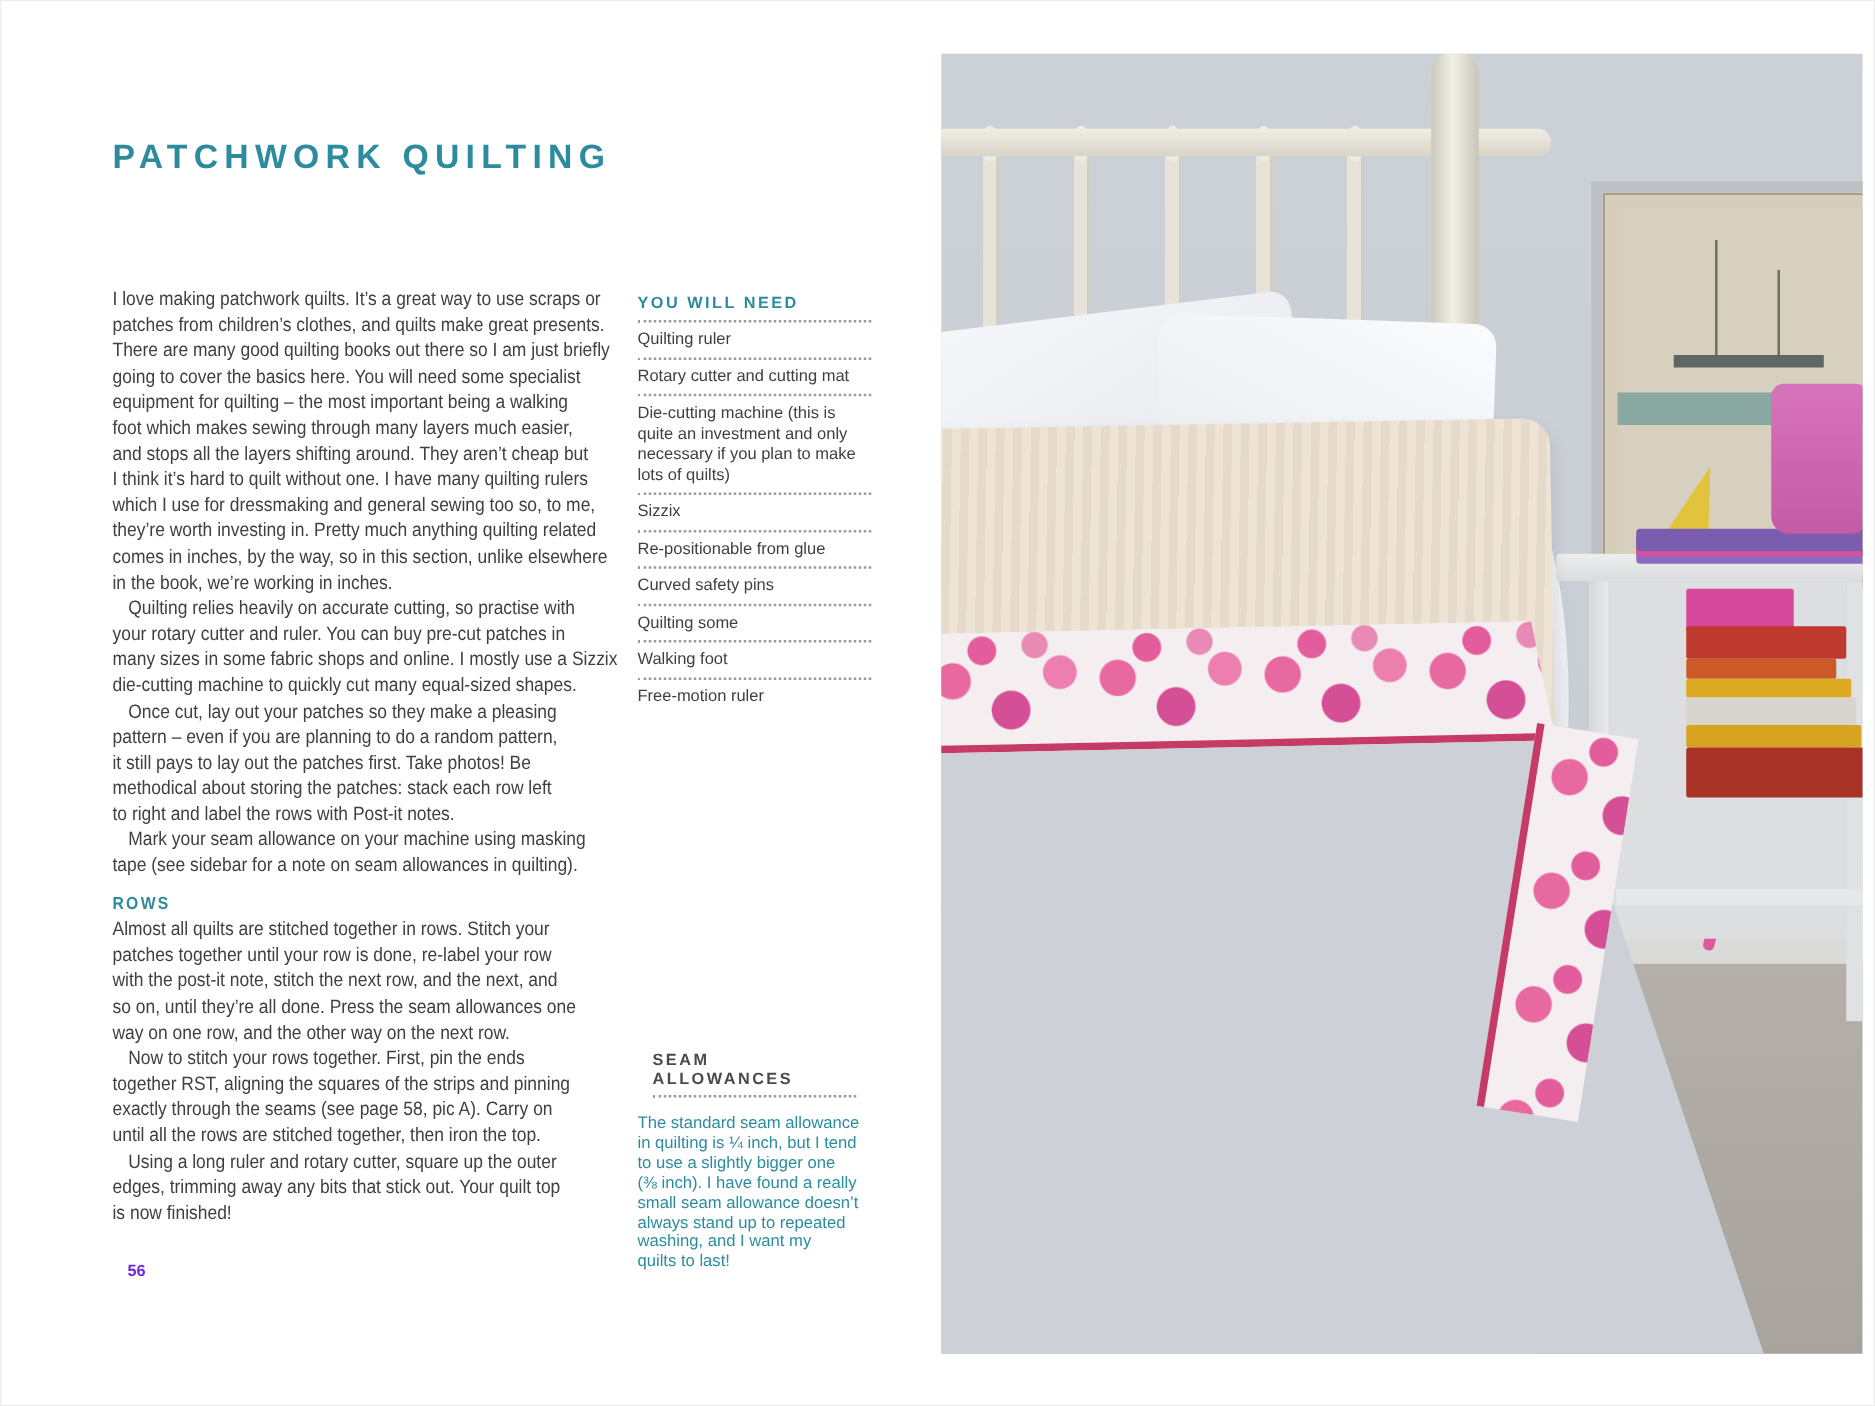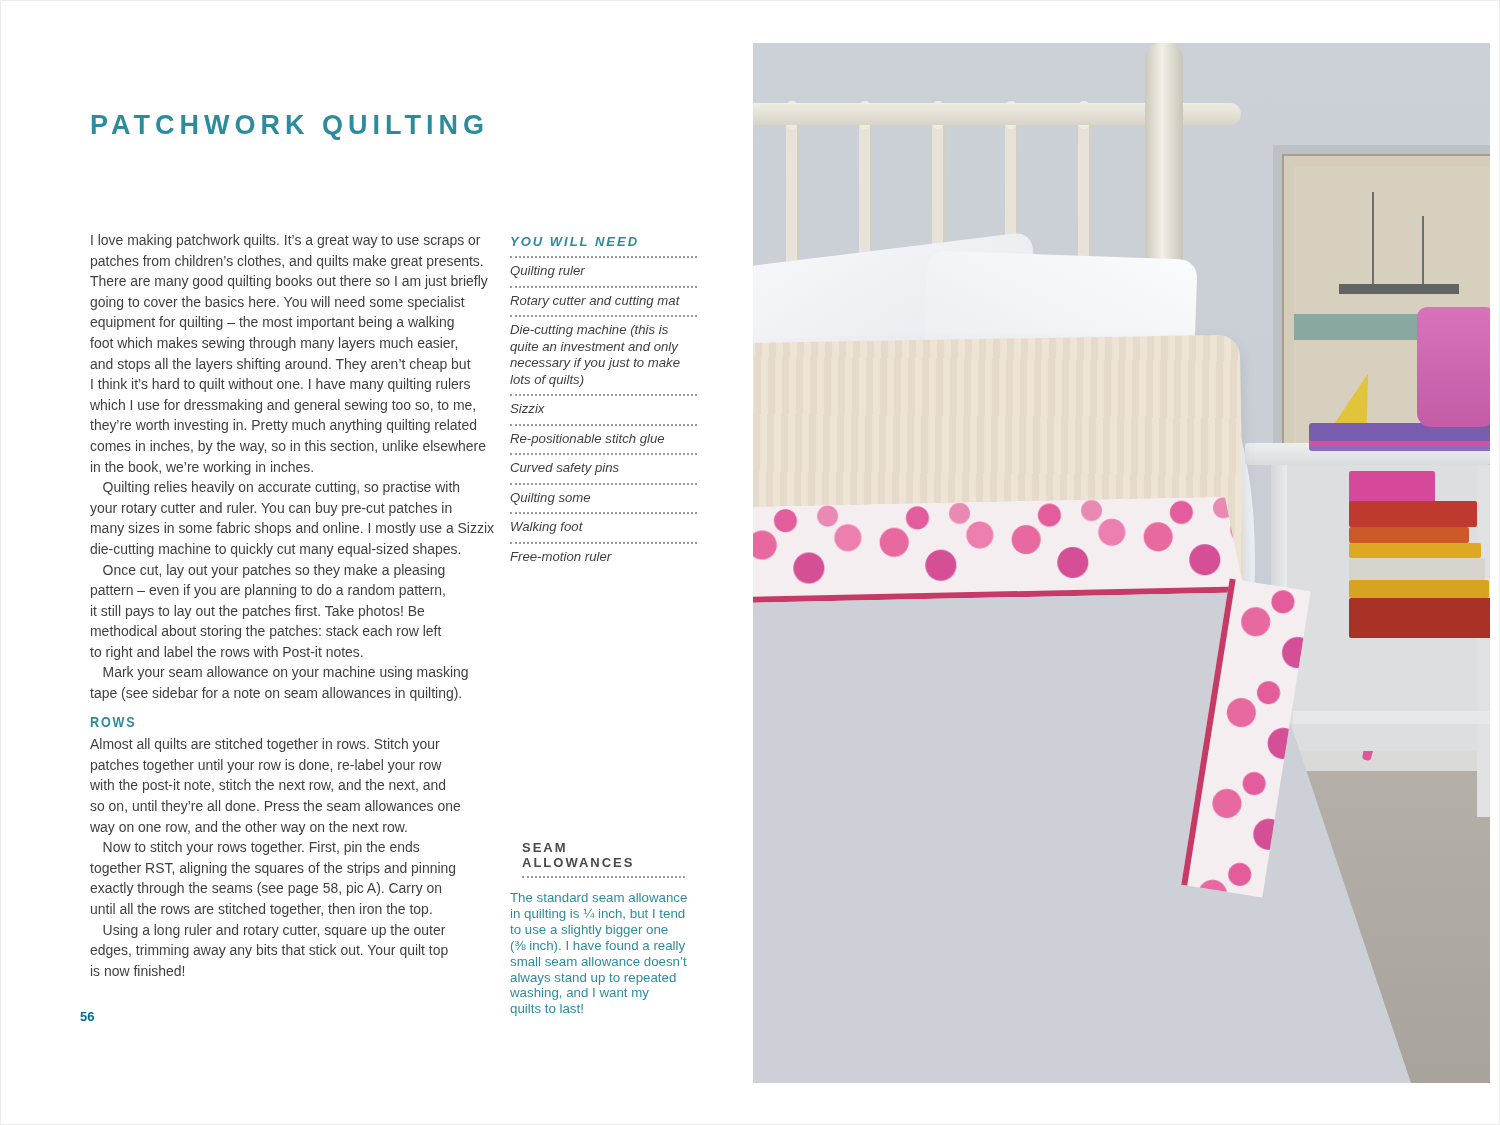--- a/index.html
+++ b/index.html
@@ -7,24 +7,24 @@
           font-family:"Liberation Sans", sans-serif;outline:1px solid #ececec;outline-offset:-1px;}
 
   
   .page-title{position:absolute;left:90px;top:110px;margin:0;font-size:27px;font-weight:700;
               letter-spacing:5px;color:#2c8c9e;}
   .article{position:absolute;left:90px;top:230px;width:470px;color:#3f3f41;
            font-size:15.5px;line-height:20.6px;transform:scaleX(.9);transform-origin:0 0;}
   .article p{margin:0;white-space:pre;}
   .article p.indent{text-indent:14px;}
   .rows-heading{margin:8px 0 2px 0;font-size:14px;font-weight:700;letter-spacing:2px;color:#2c8c9e;}
-  .page-number{position:absolute;left:80px;top:1009px;font-size:13px;font-weight:700;color:#0369a1;}
+  .page-number{position:absolute;left:102px;top:1009px;font-size:13px;font-weight:700;color:#6d28d9;}
 
   
-  .midcol{position:absolute;left:510px;top:234px;width:187px;color:#3f3f41;font-style:italic;}
+  .midcol{position:absolute;left:510px;top:234px;width:187px;color:#3f3f41;}
   .ywn-heading{margin:0;font-size:13px;font-weight:700;letter-spacing:2px;color:#2c8c9e;
                padding-bottom:7px;border-bottom:2px dotted #9a9a9a;}
   .ywn-list{list-style:none;margin:0;padding:0;}
   .ywn-list li{font-size:13.2px;line-height:16.5px;padding:5px 0 6px 0;
                border-bottom:2px dotted #9a9a9a;white-space:pre;}
   .ywn-list li:last-child{border-bottom:none;}
   .seam-block{position:absolute;left:510px;top:828px;width:187px;}
   .seam-heading{margin:12px;font-size:13px;font-weight:700;letter-spacing:2px;color:#4a4a49;
                 padding-bottom:6px;border-bottom:2px dotted #9a9a9a;}
   .seam-body{margin:7px 0 0 0;color:#2c8c9e;font-size:13.3px;line-height:15.9px;white-space:pre;}
@@ -187,24 +187,24 @@
 is now finished!</p>
   </div>
 
   <div class="midcol">
     <h2 class="ywn-heading">YOU WILL NEED</h2>
     <ul class="ywn-list">
       <li>Quilting ruler</li>
       <li>Rotary cutter and cutting mat</li>
       <li>Die-cutting machine (this is
 quite an investment and only
-necessary if you just to make
+necessary if you plan to make
 lots of quilts)</li>
       <li>Sizzix</li>
-      <li>Re-positionable stitch glue</li>
+      <li>Re-positionable from glue</li>
       <li>Curved safety pins</li>
       <li>Quilting some</li>
       <li>Walking foot</li>
       <li>Free-motion ruler</li>
     </ul>
   </div>
 
   <div class="seam-block">
     <h3 class="seam-heading">SEAM ALLOWANCES</h3>
     <p class="seam-body">The standard seam allowance

